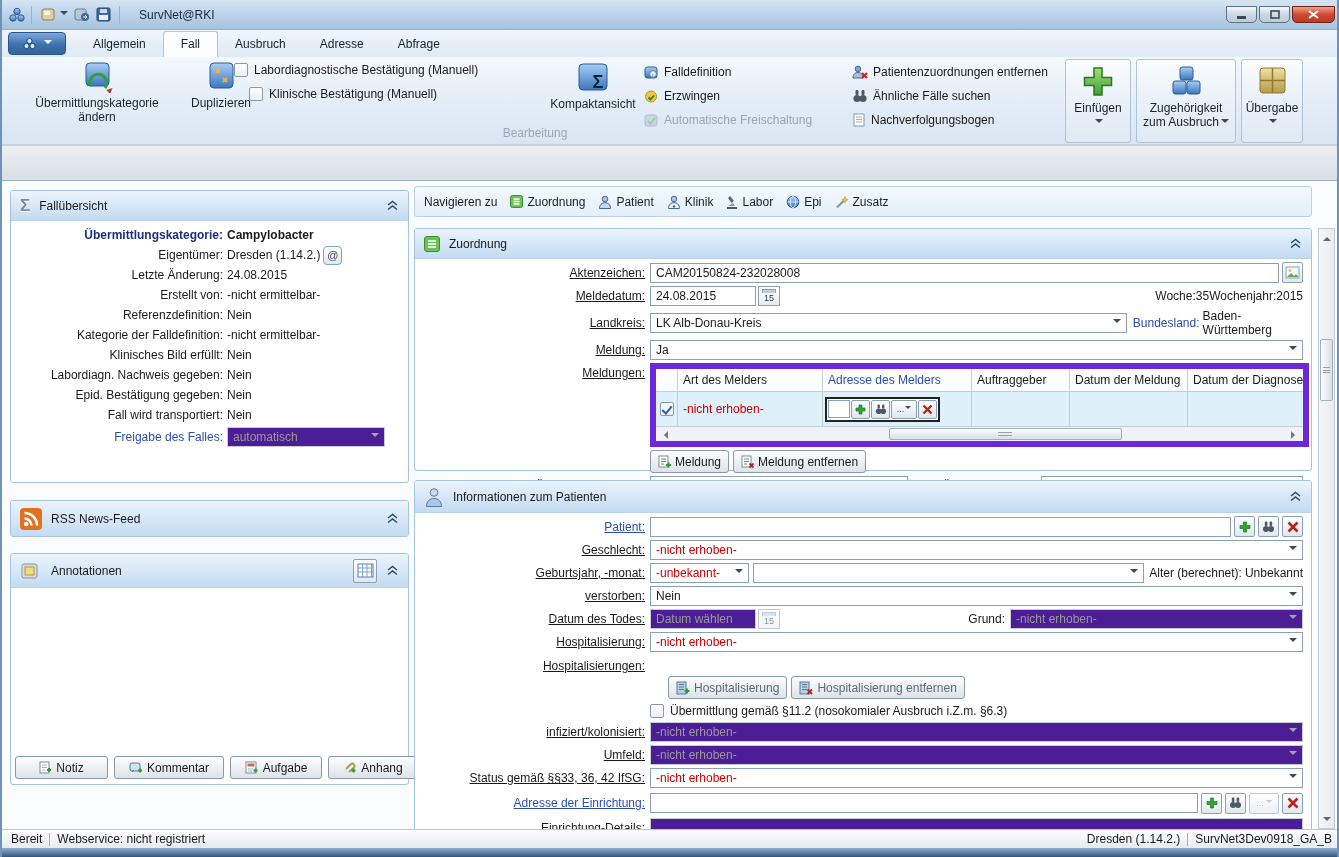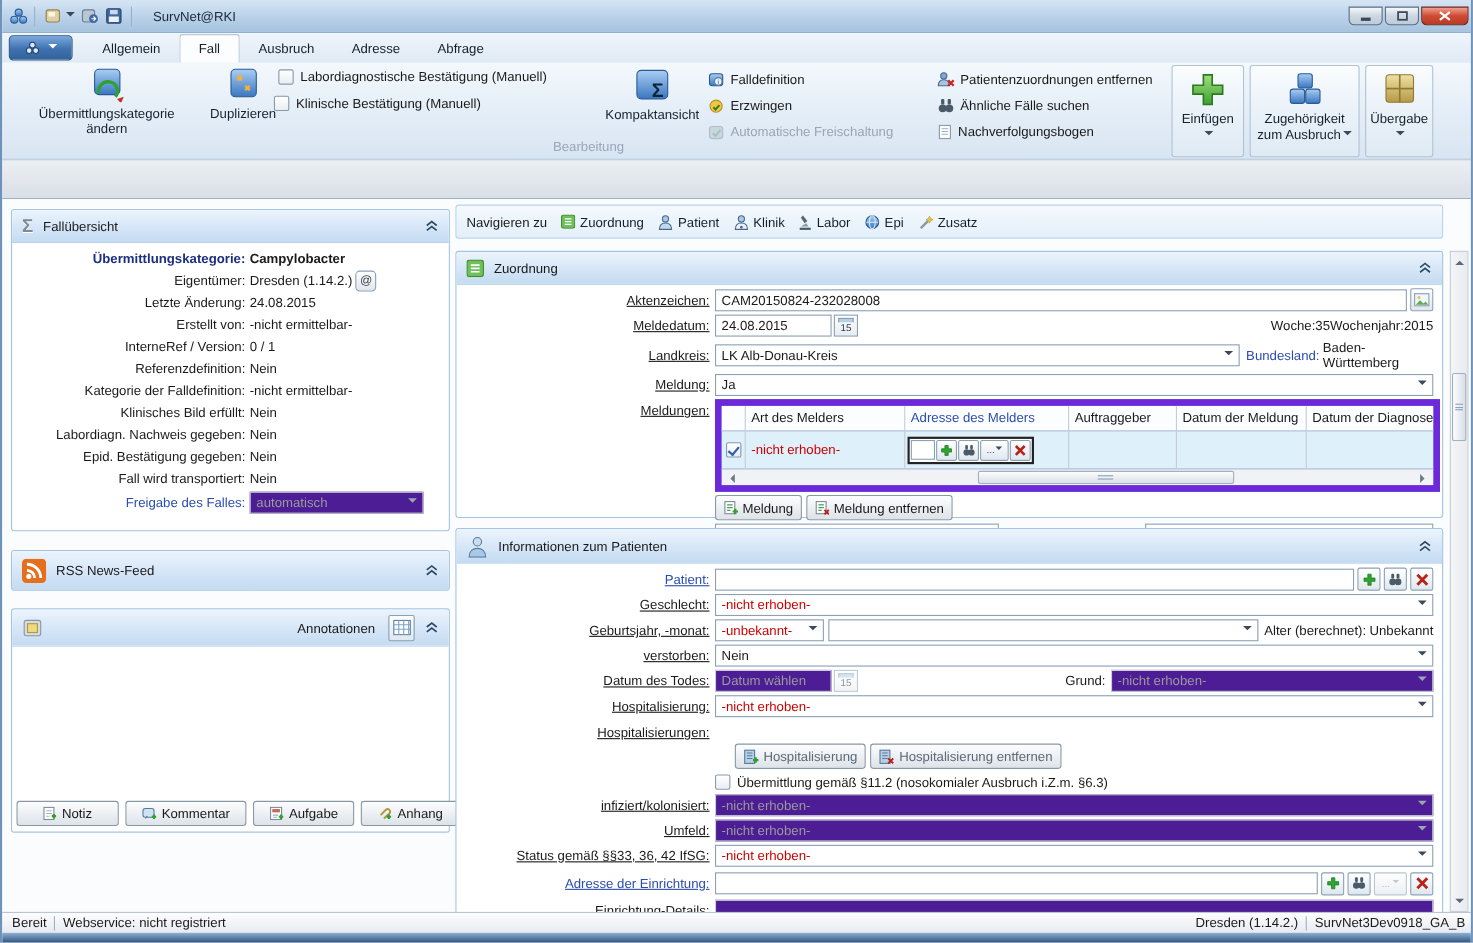--- a/index.html
+++ b/index.html
@@ -199,21 +199,21 @@
   </div>
   <div class="bigbtn" style="left:178px;width:82px;">
     <span class="ic">
       <svg width="34" height="33">
           <rect x="6" y="3" width="23" height="25" rx="4" fill="url(#gBlue)" stroke="#2a5a96"></rect>
           <path d="M12 9l4 4M16 9l-4 4M19 18l4 4M23 18l-4 4" stroke="#f2b238" stroke-width="2.2"></path>
         </svg>
     </span>
     <div>Duplizieren</div>
   </div>
-  <div class="rcb" style="left:251px;top:6px;">
+  <div class="rcb" style="left:232px;top:6px;">
     <span class="cb"></span>
     <span>Labordiagnostische Bestätigung (Manuell)</span>
   </div>
   <div class="rcb" style="left:247px;top:30px;">
     <span class="cb"></span>
     <span>Klinische Bestätigung (Manuell)</span>
   </div>
   <div class="bigbtn" style="left:540px;width:102px;">
     <span class="ic">
       <svg width="38" height="34">
@@ -393,24 +393,20 @@
             <span style="font-size:11px;color:#445;">@</span>
           </span>
         </div>
       <div class="srow">
           <span class="slab">Letzte Änderung:</span>
           <span class="sval">24.08.2015</span>
         </div>
       <div class="srow">
           <span class="slab">Erstellt von:</span>
           <span class="sval">-nicht ermittelbar-</span>
-        </div>
-      <div class="srow">
-          <span class="slab">InterneRef / Version:</span>
-          <span class="sval">0 / 1</span>
         </div>
       <div class="srow">
           <span class="slab">Referenzdefinition:</span>
           <span class="sval">Nein</span>
         </div>
       <div class="srow">
           <span class="slab">Kategorie der Falldefinition:</span>
           <span class="sval">-nicht ermittelbar-</span>
         </div>
       <div class="srow">
@@ -446,21 +442,21 @@
           <circle cx="6.2" cy="16" r="2.3" fill="#fff"></circle>
           <path d="M4.5 10.5a7 7 0 017 7M4.5 5a12.5 12.5 0 0112.5 12.5" stroke="#fff" stroke-width="2.6" fill="none"></path>
         </svg>
       <span class="ptitle">RSS News-Feed</span>
       <svg width="13" height="11">
           <path d="M2 5L6.5 1.5 11 5M2 9.5L6.5 6 11 9.5" fill="none" stroke="#2c4a66" stroke-width="1.5"></path>
         </svg>
     </div>
   </div>
 
-  <div class="panel" style="left:8px;top:372px;width:399px;height:204px;text-align:right;">
+  <div class="panel" style="left:8px;top:372px;width:399px;height:232px;">
     <div class="phead" style="height:34px;">
       <svg width="22" height="20">
           <rect x="2" y="3" width="15" height="14" rx="2" fill="#d8dce2" stroke="#8a96a2"></rect>
           <rect x="5" y="6" width="9" height="8" fill="#efd981" stroke="#b09a3e"></rect>
         </svg>
       <span class="ptitle">Annotationen</span>
       <span class="sq" style="width:24px;height:24px;">
         <svg width="17" height="15">
             <rect x="1" y="1" width="15" height="13" fill="#fff" stroke="#5580a8"></rect>
             <path d="M1 5h15M1 9h15M5.5 1v13M10 1v13M14.5 1v13" stroke="#7da3c8"></path>

